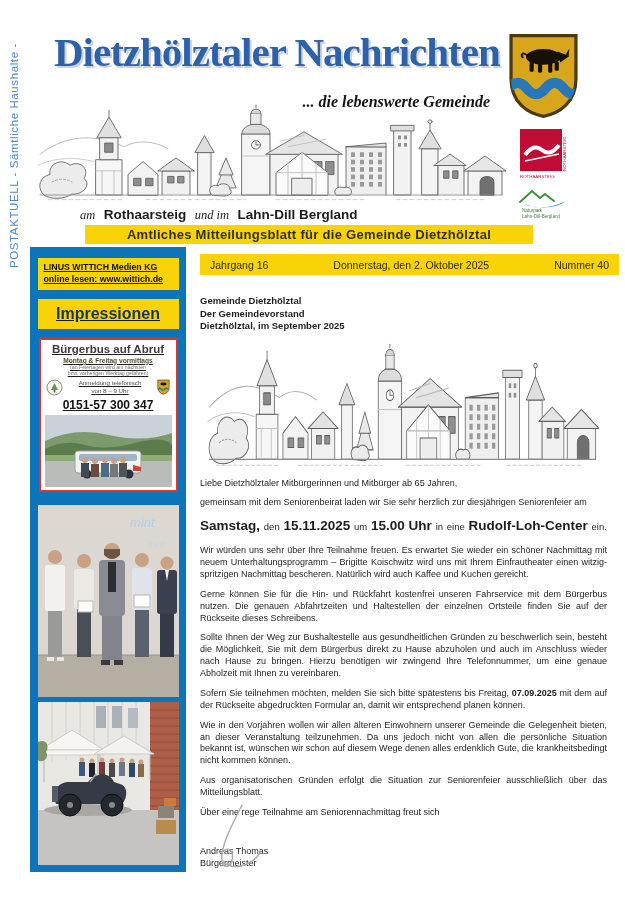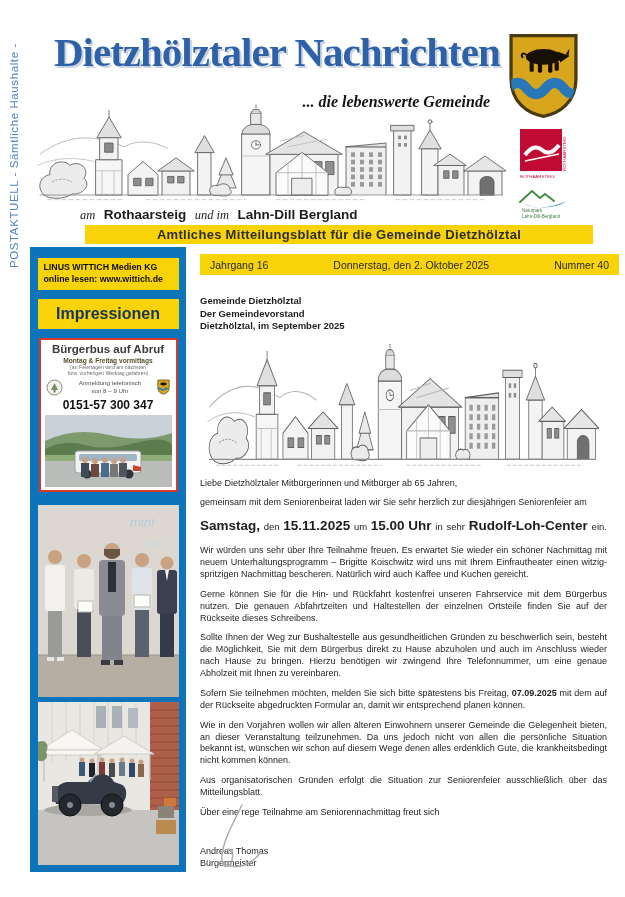--- a/index.html
+++ b/index.html
@@ -13,34 +13,34 @@
   
   .masthead-title{position:absolute;left:54px;top:28px;font-family:"Liberation Serif",serif;
        font-weight:bold;font-size:41px;color:#2e62a8;letter-spacing:-1px;white-space:nowrap;
        text-shadow:2px 2px 0 #ccd2dd;}
   .masthead-sub{position:absolute;left:210px;top:93px;width:280px;text-align:right;
        font-family:"Liberation Serif",serif;font-style:italic;font-weight:bold;font-size:16px;color:#141414;}
   .skyline-head{position:absolute;left:36px;top:104px;width:470px;height:104px;}
   .region-line{position:absolute;left:80px;top:205px;width:430px;text-align:left;white-space:nowrap;}
   .region-line .it{font-family:"Liberation Serif",serif;font-style:italic;font-size:12.5px;color:#222;}
   .region-line .bd{font-weight:bold;font-size:13.5px;color:#1c1c1c;margin:0 4px;}
-  .official-bar{position:absolute;left:85px;top:225px;width:508px;height:19px;background:#f7d308;
+  .official-bar{position:absolute;left:85px;top:225px;width:448px;height:19px;background:#f7d308;
        text-align:center;line-height:19px;font-weight:bold;font-size:13px;color:#2e2e2e;letter-spacing:.3px;}
 
   .coat{position:absolute;left:506px;top:31px;width:75px;height:89px;}
   .roth-logo{position:absolute;left:516px;top:127px;width:62px;height:54px;}
   .naturpark-logo{position:absolute;left:514px;top:186px;width:64px;height:34px;}
 
   
   .issue-bar{position:absolute;left:200px;top:254px;width:419px;height:21px;background:#f7d308;
        display:flex;justify-content:space-between;align-items:center;padding:0 10px;box-sizing:border-box;
        font-size:10.5px;color:#2b2b2b;gap:25px;}
 
   
-  .sidebar{position:absolute;left:30px;top:247px;width:156px;height:625px;background:#0e74ba;}
+  .sidebar{position:absolute;left:30px;top:247px;width:156px;height:625px;background:#0e74ba;text-decoration:underline;}
   .pub-box{margin:11px auto 0;width:129px;background:#f7d308;padding:4px 6px;
        font-size:8.8px;font-weight:bold;color:#111;line-height:1.35;}
   .impr-box{margin:9px auto 0;width:141px;height:30px;background:#f7d308;text-align:center;
        line-height:30px;font-weight:bold;font-size:16px;color:#17335f;box-sizing:border-box;}
   .bb-card{margin:9px auto 0;width:139px;background:#ffffff;border:2px solid #d8372b;
        box-sizing:border-box;padding:3px 3px 3px;}
   .bb-title{text-align:center;font-weight:bold;font-size:11.5px;color:#3c3c3c;}
   .bb-sub{text-align:center;font-weight:bold;font-size:6.6px;color:#55502e;margin-top:2px;}
   .bb-note{text-align:center;font-size:5.2px;color:#6d6d6d;line-height:1.25;}
   .bb-mid{display:flex;justify-content:space-between;align-items:center;margin-top:2px;padding:0 2px;}
@@ -379,21 +379,21 @@
     <p class="salutation">Liebe Dietzhölztaler Mitbürgerinnen und Mitbürger ab 65 Jahren,</p>
     <p>gemeinsam mit dem Seniorenbeirat laden wir Sie sehr herzlich zur diesjährigen Seniorenfeier am</p>
 
     <div class="invite">
       <span class="iv-b">Samstag,</span>
       <span class="iv-n">den</span>
       <span class="iv-b">15.11.2025</span>
       <span class="iv-n">um</span>
       <span class="iv-b">15.00 Uhr</span>
       <span class="iv-n">in</span>
-      <span class="iv-n">sehr</span>
+      <span class="iv-n">eine</span>
       <span class="iv-b">Rudolf-Loh-Center</span>
       <span class="iv-n">ein.</span>
     </div>
 
     <p>Wir würden uns sehr über Ihre Teilnahme freuen. Es erwartet Sie wieder ein schöner Nachmittag mit neuem Unterhaltungsprogramm – Brigitte Koischwitz wird uns mit Ihrem Einfrautheater einen witzig-spritzigen Nachmittag bescheren. Natürlich wird auch Kaffee und Kuchen gereicht.</p>
     <p>Gerne können Sie für die Hin- und Rückfahrt kostenfrei unseren Fahrservice mit dem Bürgerbus nutzen. Die genauen Abfahrtzeiten und Haltestellen der einzelnen Ortsteile finden Sie auf der Rückseite dieses Schreibens.</p>
     <p>Sollte Ihnen der Weg zur Bushaltestelle aus gesundheitlichen Gründen zu beschwerlich sein, besteht die Möglichkeit, Sie mit dem Bürgerbus direkt zu Hause abzuholen und auch im Anschluss wieder nach Hause zu bringen. Hierzu benötigen wir zwingend Ihre Telefonnummer, um eine genaue Abholzeit mit Ihnen zu vereinbaren.</p>
     <p><span>Sofern Sie teilnehmen möchten, melden Sie sich bitte spätestens bis Freitag, </span><b>07.09.2025</b><span> mit dem auf der Rückseite abgedruckten Formular an, damit wir entsprechend planen können.</span></p>
     <p>Wie in den Vorjahren wollen wir allen älteren Einwohnern unserer Gemeinde die Gelegenheit bieten, an dieser Veranstaltung teilzunehmen. Da uns jedoch nicht von allen die persönliche Situation bekannt ist, wünschen wir schon auf diesem Wege denen alles erdenklich Gute, die krankheitsbedingt nicht kommen können.</p>
     <p>Aus organisatorischen Gründen erfolgt die Situation zur Seniorenfeier ausschließlich über das Mitteilungsblatt.</p>

